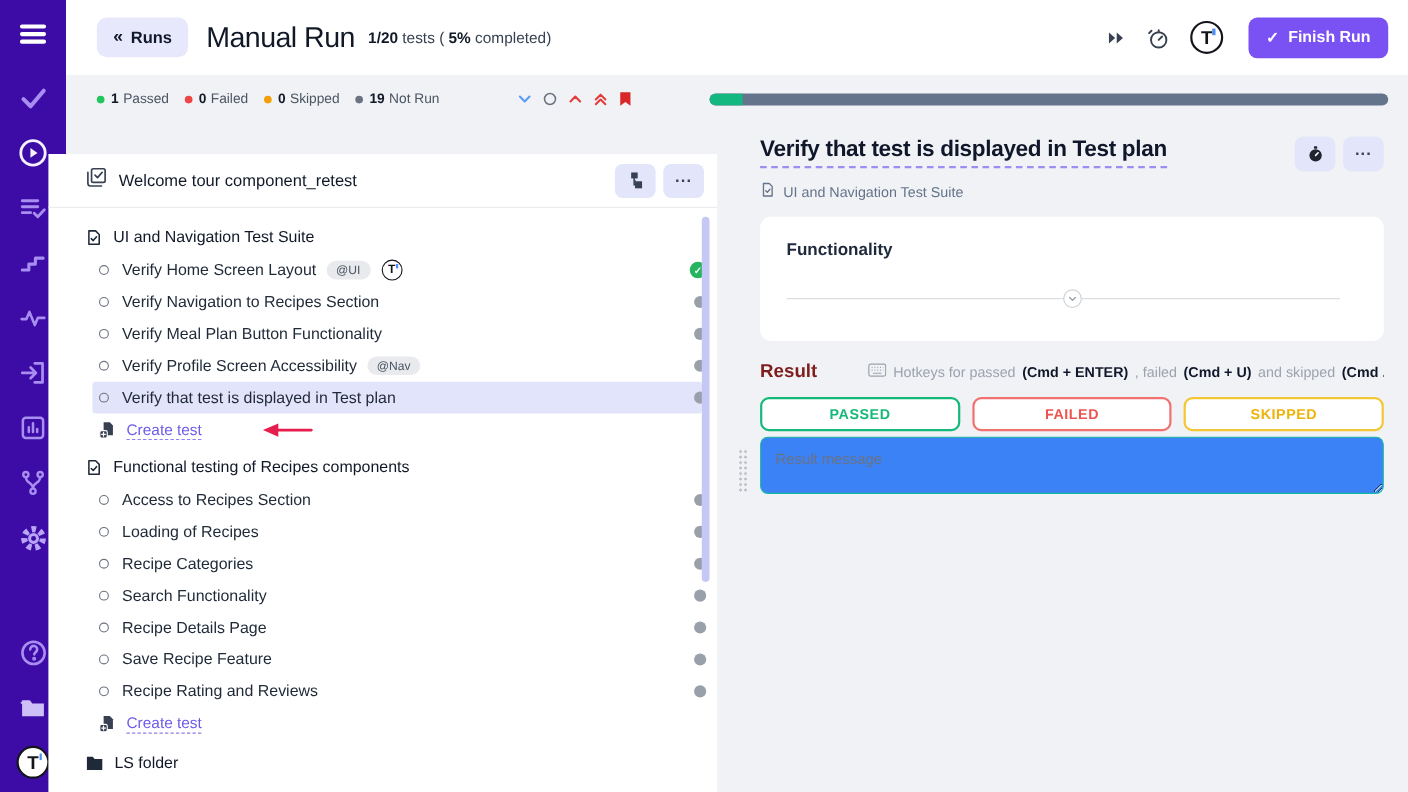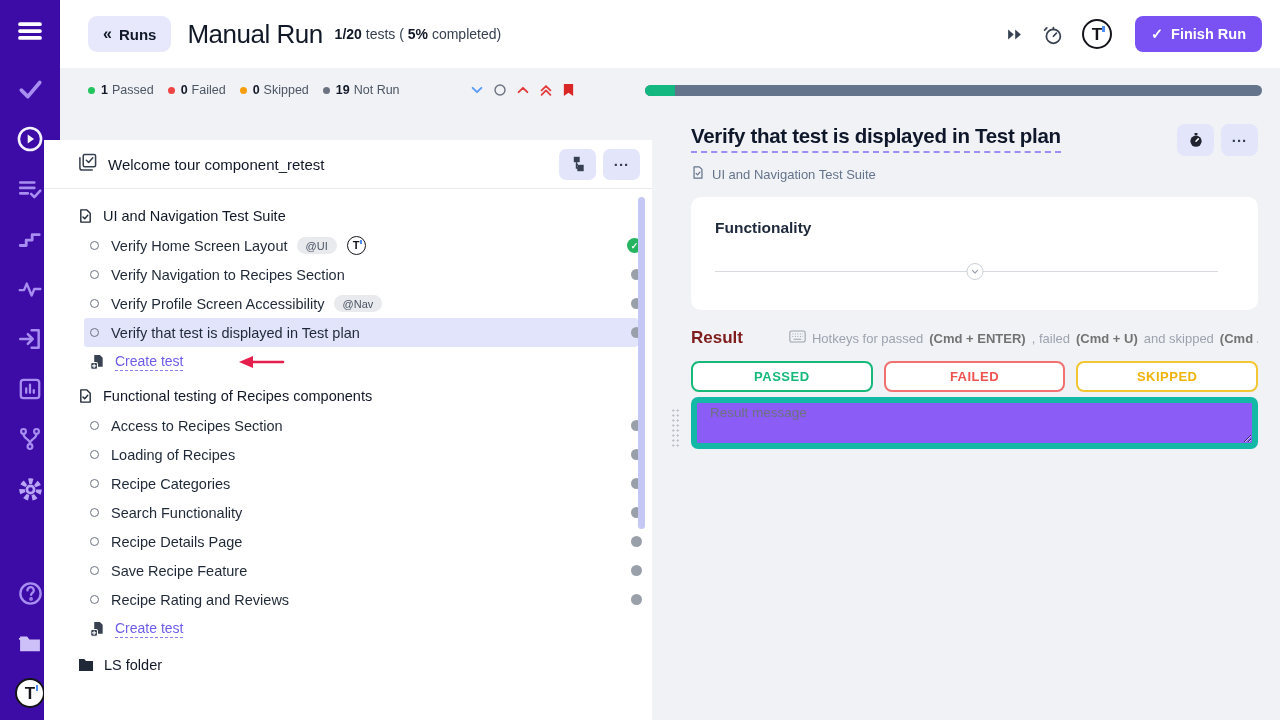--- a/index.html
+++ b/index.html
@@ -99,32 +99,32 @@
   .card { margin-top:14px; background:#fff; border-radius:10px; padding:22px 24px 30px; }
   .card-title { font-size:15.5px; font-weight:bold; color:#1e293b; }
   .req-divider { position:relative; margin-top:26px; height:17px; }
   .req-divider .line { position:absolute; left:0; right:16px; top:8px; height:1px; background:#d7dade; }
   .req-divider .knob { position:absolute; left:50%; top:0; transform:translateX(-50%); width:17px; height:17px;
     border:1px solid #ccd1d7; border-radius:50%; background:#fff; display:flex; align-items:center; justify-content:center; }
   .result-head { display:flex; align-items:center; margin-top:18px; }
   .result-title { font-size:17px; font-weight:bold; color:#7f1d1d; }
   .hotkeys { display:flex; align-items:center; gap:6px; margin-left:46px; font-size:13px; color:#9ca3af;
              white-space:nowrap; overflow:hidden; flex:1; }
-  .hotkeys b { color:#737373; }
+  .hotkeys b { color:#0f172a; }
   .result-btns { display:flex; gap:11px; margin-top:13px; }
   .rbtn { flex:1; height:31px; background:#fff; border-radius:8px; border:2px solid; font-size:13px; font-weight:bold;
           letter-spacing:0.5px; cursor:pointer; font-family:inherit; }
   .rbtn.pass { border-color:#16b979; color:#16b979; }
   .rbtn.fail { border-color:#f0716f; color:#ef5350; }
   .rbtn.skip { border-color:#f3c634; color:#eeb308; }
   .meta-row { margin-top:25px; text-align:right; }
   .meta-link { font-size:12.5px; color:#6d5ce8; border-bottom:1.5px dashed #8d80ee; padding-bottom:1px;
                cursor:pointer; text-decoration:none; }
-  .msg-box { margin-top:5px; width:100%; height:52px; border:6px solid #14b8a6; border-radius:7px;
-             padding:2px 13px; font-size:13.5px; font-family:inherit; color:#1f2937; resize:vertical; background:#8b5cf6; }
+  .msg-box { margin-top:5px; width:100%; height:52px; border:1px solid #14b8a6; border-radius:7px;
+             padding:12px 13px; font-size:13.5px; font-family:inherit; color:#1f2937; resize:vertical; background:#3b82f6; }
   .msg-box::placeholder { color:#6b7280; }
 </style>
 </head>
 <body>
 
 <div class="screen">
 
   <nav class="sidebar">
     <div class="sb-icon sb-menu">
       <svg width="30" height="30" viewBox="0 0 24 24">
@@ -329,20 +329,25 @@
           <span class="tlogo small minilogo">T</span>
           <span class="status passed">✓</span>
         </div>
         <div class="trow test">
           <span class="ring"></span>
           <span class="lbl">Verify Navigation to Recipes Section</span>
           <span class="status notrun"></span>
         </div>
         <div class="trow test">
           <span class="ring"></span>
+          <span class="lbl">Verify Meal Plan Button Functionality</span>
+          <span class="status notrun"></span>
+        </div>
+        <div class="trow test">
+          <span class="ring"></span>
           <span class="lbl">Verify Profile Screen Accessibility</span>
           <span class="badge">@Nav</span>
           <span class="status notrun"></span>
         </div>
         <div class="trow test selected">
           <span class="ring"></span>
           <span class="lbl">Verify that test is displayed in Test plan</span>
           <span class="status notrun"></span>
         </div>
         <div class="trow create">

